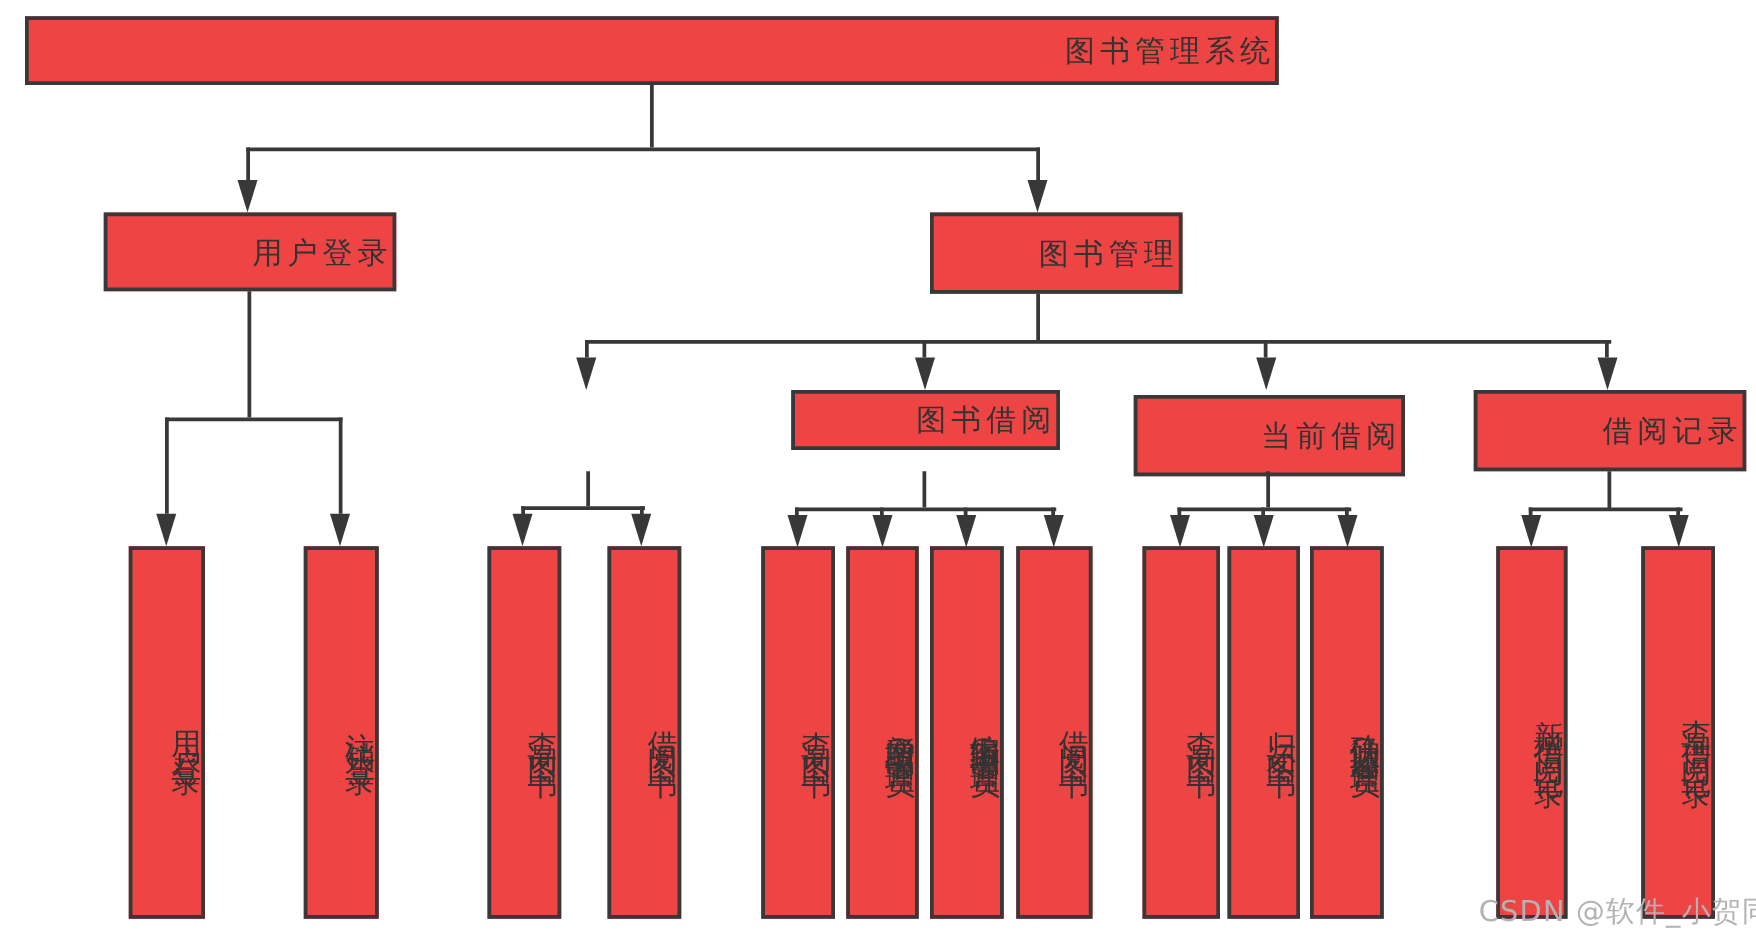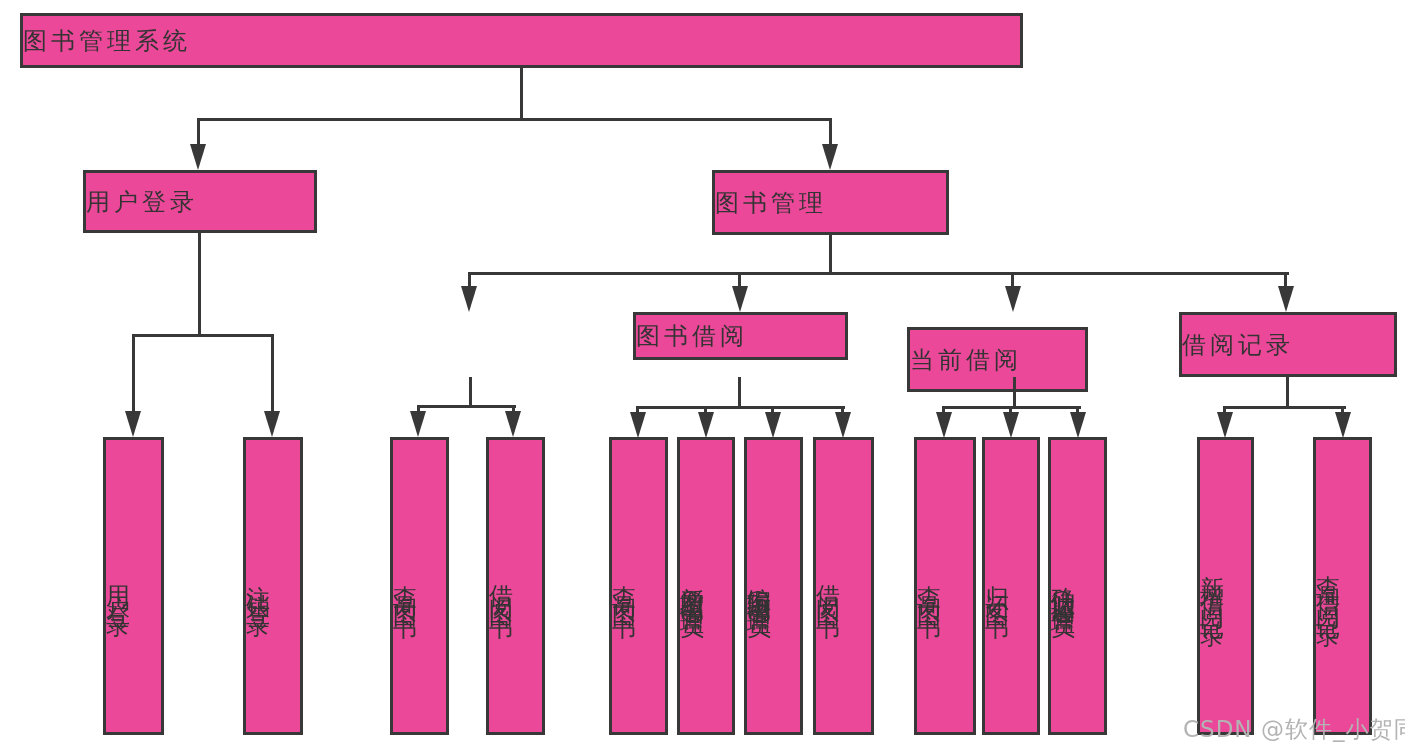--- a/index.html
+++ b/index.html
@@ -1,22 +1,22 @@
 <!DOCTYPE html>
 <html><head>
 <meta charset="utf-8">
 <style>
   * { margin:0; padding:0; box-sizing:border-box; }
   html,body { background:#ffffff; }
   body { font-family:"DejaVu Sans","Liberation Sans",sans-serif; }
   .stage { position:relative; width:1405px; height:747px; background:#ffffff; overflow:hidden; }
 
   .box {
-    position:absolute; background:#ec4899; border:3px solid #383838;
-    display:flex; align-items:center; justify-content:flex-start;
+    position:absolute; background:#ef4444; border:3px solid #383838;
+    display:flex; align-items:center; justify-content:flex-end;
     color:#333333;
   }
   .box.h { font-size:24px; letter-spacing:4px; white-space:nowrap; }
   .box.v { font-size:24px; }
   .box.v span {
     writing-mode:vertical-rl; text-orientation:mixed;
     letter-spacing:10px; line-height:1;
   }
   .box.v.tight span { letter-spacing:4px; }
 
@@ -38,28 +38,28 @@
 
 <div class="stage">
 
   <div class="box h" style="left:20px;top:13px;width:1003px;height:55px">
     <span>图书管理系统</span>
   </div>
 
   <div class="box h" style="left:83px;top:170px;width:234px;height:63px">
     <span>用户登录</span>
   </div>
-  <div class="box h" style="left:712px;top:170px;width:237px;height:65px">
+  <div class="box h" style="left:744px;top:170px;width:202px;height:65px">
     <span>图书管理</span>
   </div>
 
   <div class="box h" style="left:633px;top:312px;width:215px;height:48px">
     <span>图书借阅</span>
   </div>
-  <div class="box h" style="left:907px;top:327px;width:181px;height:65px">
+  <div class="box h" style="left:907px;top:316px;width:217px;height:65px">
     <span>当前借阅</span>
   </div>
   <div class="box h" style="left:1179px;top:312px;width:218px;height:65px">
     <span>借阅记录</span>
   </div>
 
   <div class="box v" style="left:103px;top:437px;width:61px;height:298px">
     <span>用户登录</span>
   </div>
   <div class="box v" style="left:243px;top:437px;width:60px;height:298px">

